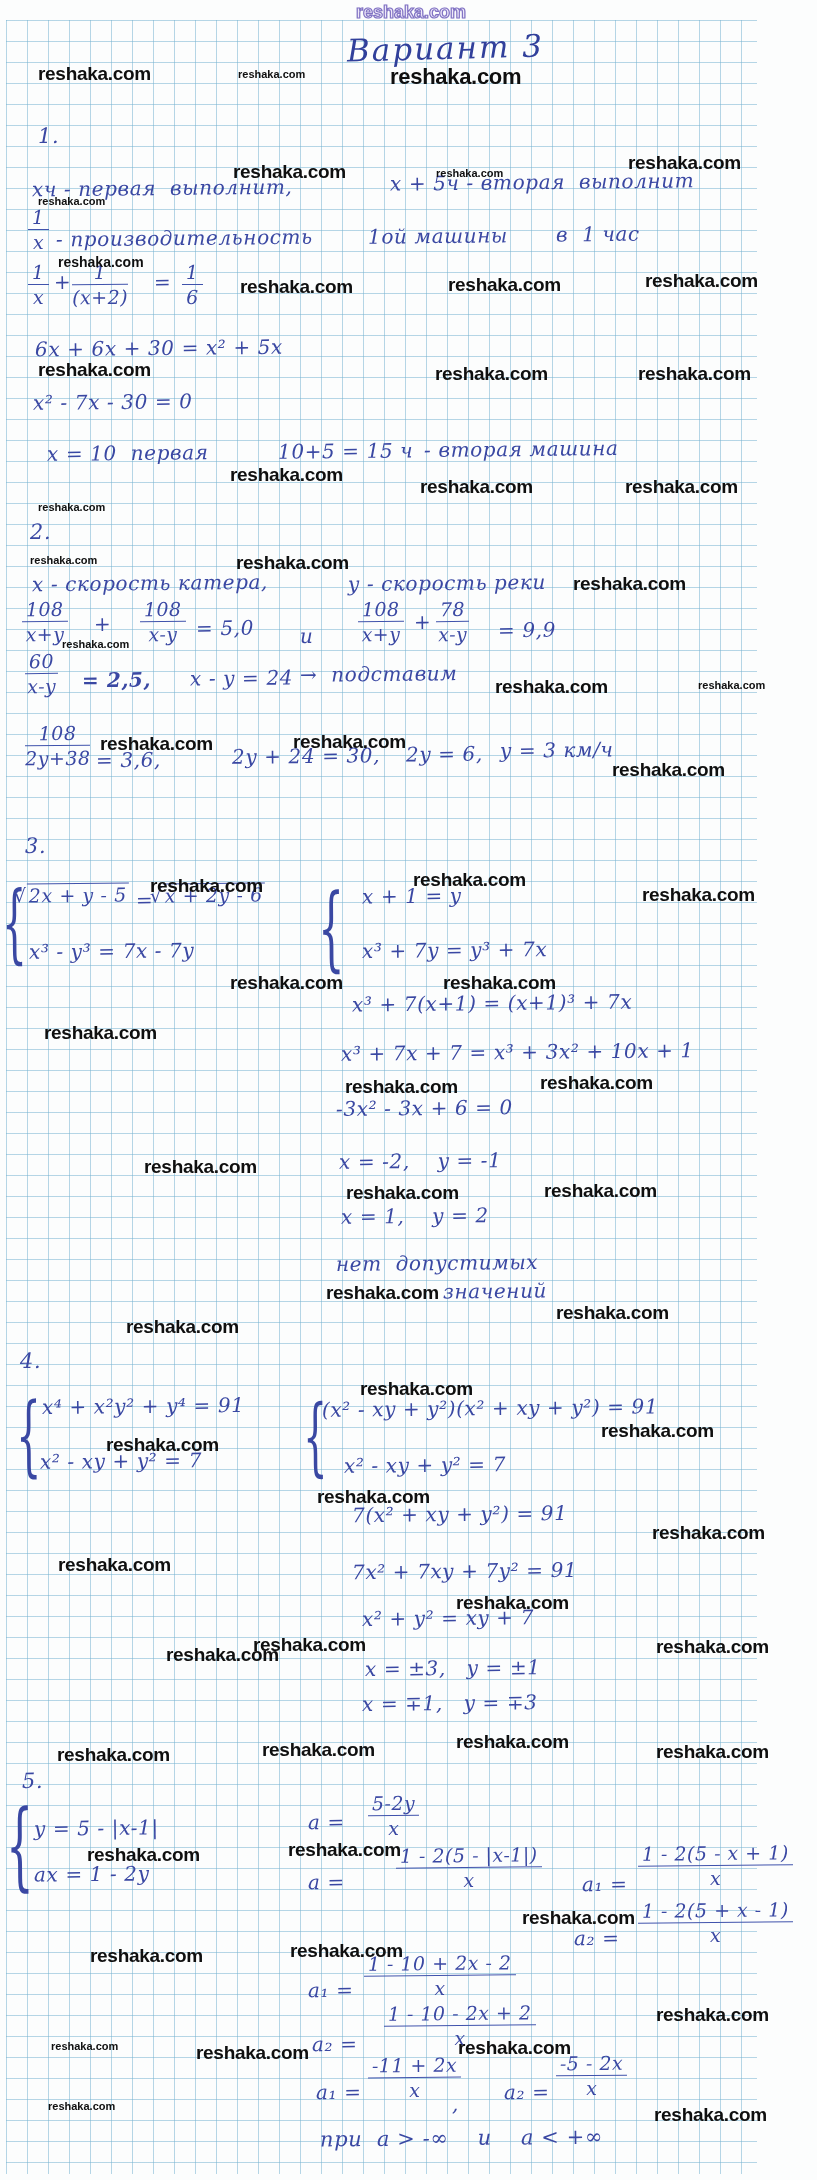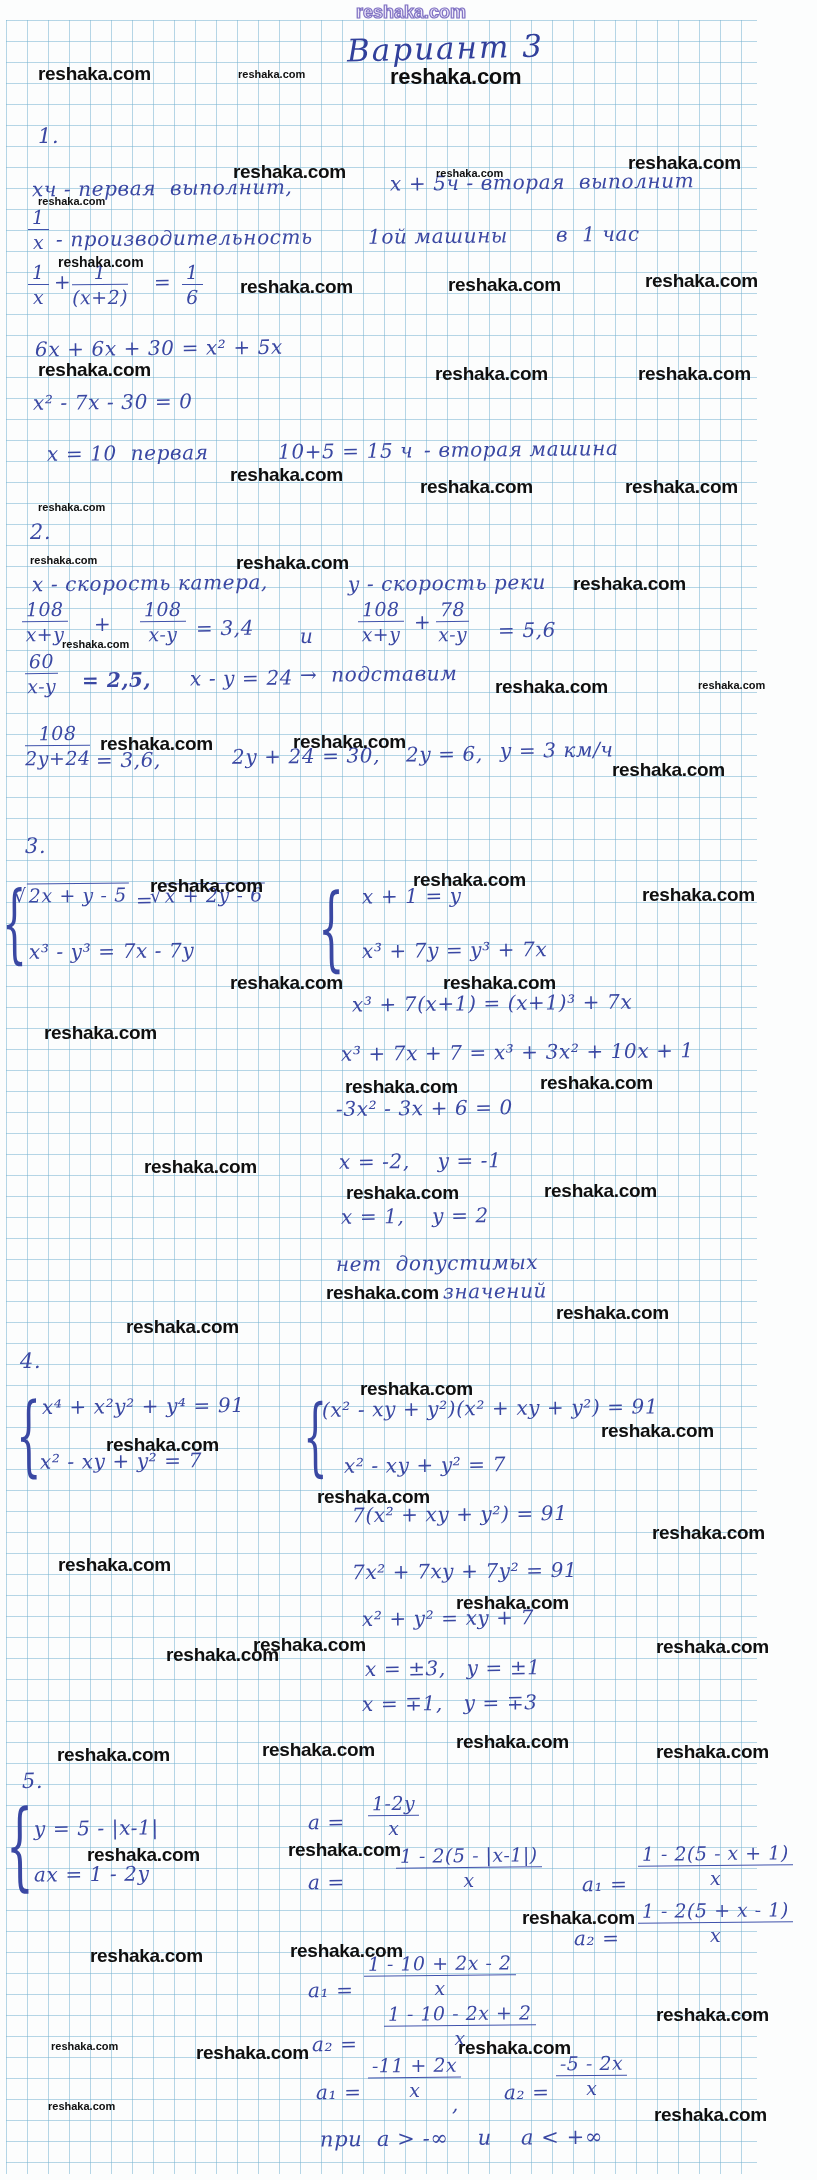--- a/index.html
+++ b/index.html
@@ -86,36 +86,36 @@
       <div class="wm sm" style="left: 38px; top: 501px;">reshaka.com</div>
       <div class="hw lbl" style="left: 30px; top: 520px;">2.</div>
       <div class="wm sm" style="left: 30px; top: 554px;">reshaka.com</div>
       <div class="wm lg" style="left: 236px; top: 552px;">reshaka.com</div>
       <div class="hw t" style="left: 32px; top: 571px;">x - скорость катера,</div>
       <div class="hw t" style="left: 348px; top: 571px;">y - скорость реки</div>
       <div class="wm lg" style="left: 573px; top: 573px;">reshaka.com</div>
       <div class="fr" style="left: 22px; top: 598px;"><span class="n">108</span><span class="d">x+y</span></div>
       <div class="hw t" style="left: 94px; top: 612px;">+</div>
       <div class="fr" style="left: 140px; top: 598px;"><span class="n">108</span><span class="d">x-y</span></div>
-      <div class="hw t" style="left: 196px; top: 616px;">= 3,4</div>
+      <div class="hw t" style="left: 196px; top: 616px;">= 5,0</div>
       <div class="hw t" style="left: 300px; top: 624px;">и</div>
       <div class="fr" style="left: 358px; top: 598px;"><span class="n">108</span><span class="d">x+y</span></div>
       <div class="hw t" style="left: 414px; top: 610px;">+</div>
       <div class="fr" style="left: 436px; top: 598px;"><span class="n">78</span><span class="d">x-y</span></div>
-      <div class="hw t" style="left: 498px; top: 618px;">= 5,6</div>
+      <div class="hw t" style="left: 498px; top: 618px;">= 9,9</div>
       <div class="wm sm" style="left: 62px; top: 638px;">reshaka.com</div>
       <div class="fr" style="left: 25px; top: 650px;"><span class="n">60</span><span class="d">x-y</span></div>
       <div class="hw t" style="left: 82px; top: 668px; font-weight: bold;">= 2,5,</div>
       <div class="hw t" style="left: 190px; top: 666px;">x - y = 24</div>
       <div class="hw t" style="left: 300px; top: 662px;">→  подставим</div>
       <div class="wm lg" style="left: 495px; top: 676px;">reshaka.com</div>
       <div class="wm sm" style="left: 698px; top: 679px;">reshaka.com</div>
       <div class="wm lg" style="left: 100px; top: 733px;">reshaka.com</div>
       <div class="wm lg" style="left: 293px; top: 731px;">reshaka.com</div>
-      <div class="fr" style="left: 25px; top: 722px;"><span class="n">108</span><span class="d">2y+24</span></div>
+      <div class="fr" style="left: 25px; top: 722px;"><span class="n">108</span><span class="d">2y+38</span></div>
       <div class="hw t" style="left: 96px; top: 748px;">= 3,6,</div>
       <div class="hw t" style="left: 232px; top: 744px;">2y + 24 = 30,</div>
       <div class="hw t" style="left: 406px; top: 742px;">2y = 6,</div>
       <div class="hw t" style="left: 500px; top: 738px;">y = 3 км/ч</div>
       <div class="wm lg" style="left: 612px; top: 759px;">reshaka.com</div>
       <div class="hw lbl" style="left: 25px; top: 834px;">3.</div>
       <div class="br" style="left: 2px; top: 880px; font-size: 86px;">{</div>
       <div class="wm lg" style="left: 150px; top: 875px;">reshaka.com</div>
       <div class="q" style="left: 14px; top: 884px;"><span>√</span><span class="bar">2x + y - 5</span></div>
       <div class="hw t" style="left: 136px; top: 888px;">=</div>
@@ -165,21 +165,21 @@
       <div class="wm lg" style="left: 253px; top: 1634px;">reshaka.com</div>
       <div class="wm lg" style="left: 656px; top: 1636px;">reshaka.com</div>
       <div class="hw t" style="left: 365px; top: 1656px;">x = ±3,   y = ±1</div>
       <div class="hw t" style="left: 362px; top: 1691px;">x = ∓1,   y = ∓3</div>
       <div class="wm lg" style="left: 57px; top: 1744px;">reshaka.com</div>
       <div class="wm lg" style="left: 262px; top: 1739px;">reshaka.com</div>
       <div class="wm lg" style="left: 456px; top: 1731px;">reshaka.com</div>
       <div class="wm lg" style="left: 656px; top: 1741px;">reshaka.com</div>
       <div class="hw lbl" style="left: 22px; top: 1769px;">5.</div>
       <div class="hw t" style="left: 308px; top: 1810px;">a =</div>
-      <div class="fr" style="left: 368px; top: 1792px;"><span class="n">1-2y</span><span class="d">x</span></div>
+      <div class="fr" style="left: 368px; top: 1792px;"><span class="n">5-2y</span><span class="d">x</span></div>
       <div class="br" style="left: 6px; top: 1798px; font-size: 96px;">{</div>
       <div class="hw t" style="left: 34px; top: 1816px;">y = 5 - |x-1|</div>
       <div class="wm lg" style="left: 87px; top: 1844px;">reshaka.com</div>
       <div class="wm lg" style="left: 288px; top: 1839px;">reshaka.com</div>
       <div class="hw t" style="left: 34px; top: 1862px;">ax = 1 - 2y</div>
       <div class="hw t" style="left: 308px; top: 1870px;">a =</div>
       <div class="fr" style="left: 396px; top: 1844px;"><span class="n">1 - 2(5 - |x-1|)</span><span class="d">x</span></div>
       <div class="hw t" style="left: 582px; top: 1872px;">a₁ =</div>
       <div class="fr" style="left: 638px; top: 1842px;"><span class="n">1 - 2(5 - x + 1)</span><span class="d">x</span></div>
       <div class="wm lg" style="left: 522px; top: 1907px;">reshaka.com</div>

